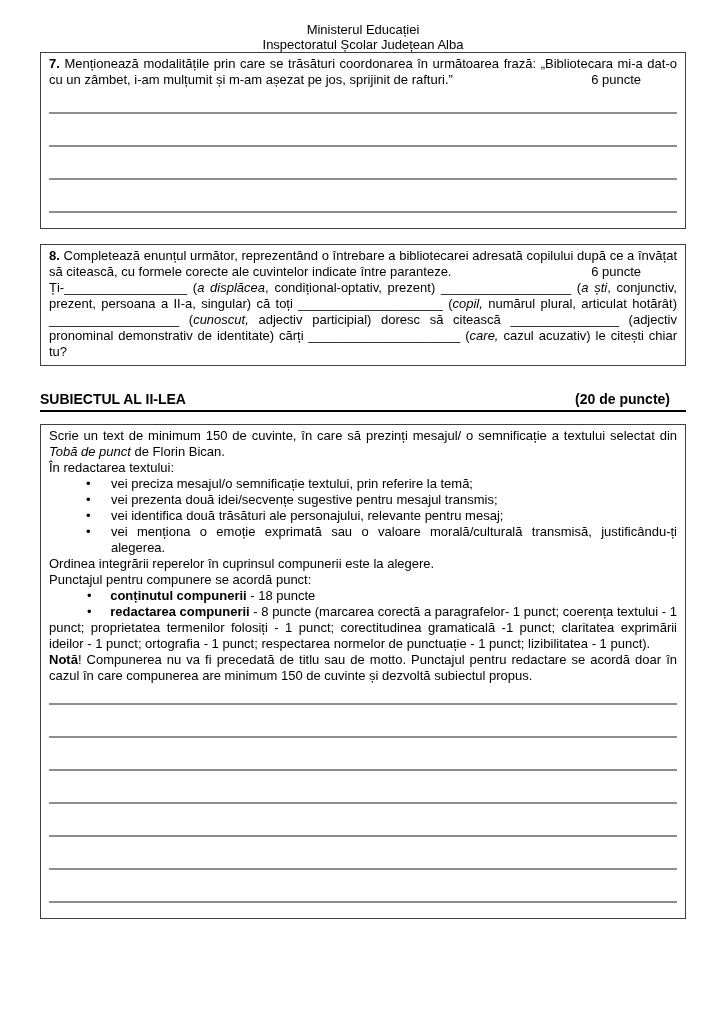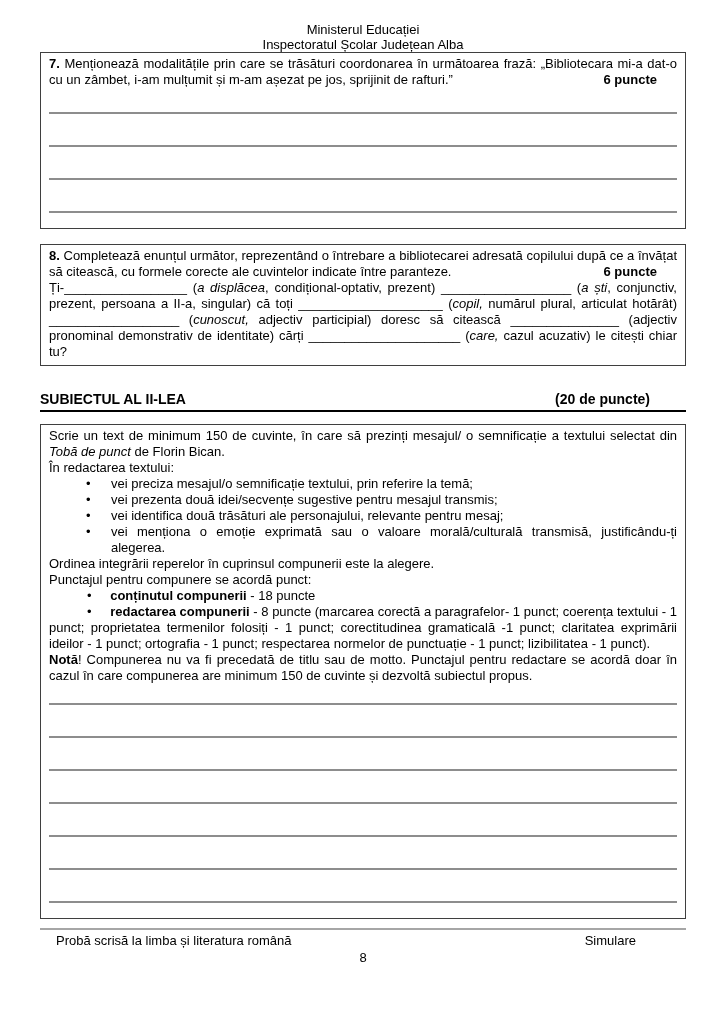--- a/index.html
+++ b/index.html
@@ -4,30 +4,30 @@
 <style>
   html,body{margin:0;padding:0;background:#ffffff;}
   body{width:724px;height:1024px;overflow:hidden;color:#000;
        font-family:"Liberation Sans",sans-serif;font-size:13px;}
   .page{position:relative;width:724px;height:1024px;box-sizing:border-box;
         padding:22px 38px 0 40px;}
   .header{text-align:center;font-size:13px;line-height:15px;}
   .qbox{border:1.5px solid #3f3f3f;padding:3px 8px 0 8px;box-sizing:border-box;}
   .qbox p{margin:0;text-align:justify;line-height:16px;}
   .statement{position:relative;}
-  .points{position:absolute;right:20px;bottom:0;font-weight:bold;}
+  .points{position:absolute;right:36px;bottom:0;font-weight:normal;}
   .answer-line{height:31px;border-bottom:2px solid #8d8d8d;}
   .q7-lines{margin-top:-7px;padding-bottom:15px;}
   .big-lines{margin-top:-12px;padding-bottom:15px;}
   .q8{margin-top:15px;}
   .fill{line-height:24px;margin-top:7px;padding-bottom:5px;}
   .subject-heading{margin-top:25px;display:flex;justify-content:space-between;
        font-weight:bold;font-size:14px;line-height:16px;
        border-bottom:2px solid #000;padding-bottom:3px;}
-  .subject-heading .heading-points{margin-right:36px;}
+  .subject-heading .heading-points{margin-right:16px;}
   .big{margin-top:12px;}
   .bullets{margin:0;padding:0;list-style:none;}
   .bullets li{position:relative;padding-left:62px;text-align:justify;line-height:16px;}
   .bullets .marker{position:absolute;left:37px;}
   .score-bullet{text-indent:38px;}
   .m-inline{margin-right:15px;}
   .footer{margin-top:9px;border-top:2px solid #a6a6a6;padding-top:3px;}
   .footer-row{display:flex;justify-content:space-between;font-size:13px;line-height:15px;}
   .footer-row .f-left{padding-left:16px;}
   .footer-row .f-right{padding-right:50px;}
@@ -105,21 +105,14 @@
         <div class="answer-line"></div>
         <div class="answer-line"></div>
         <div class="answer-line"></div>
         <div class="answer-line"></div>
         <div class="answer-line"></div>
         <div class="answer-line"></div>
         <div class="answer-line"></div>
       </div>
   </div>
 
-  <div class="footer">
-    <div class="footer-row">
-      <span class="f-left">Probă scrisă la limba și literatura română</span>
-      <span class="f-right">Simulare</span>
-    </div>
-    <div class="page-number">8</div>
-  </div>
 
 </div>
 
 </body></html>

